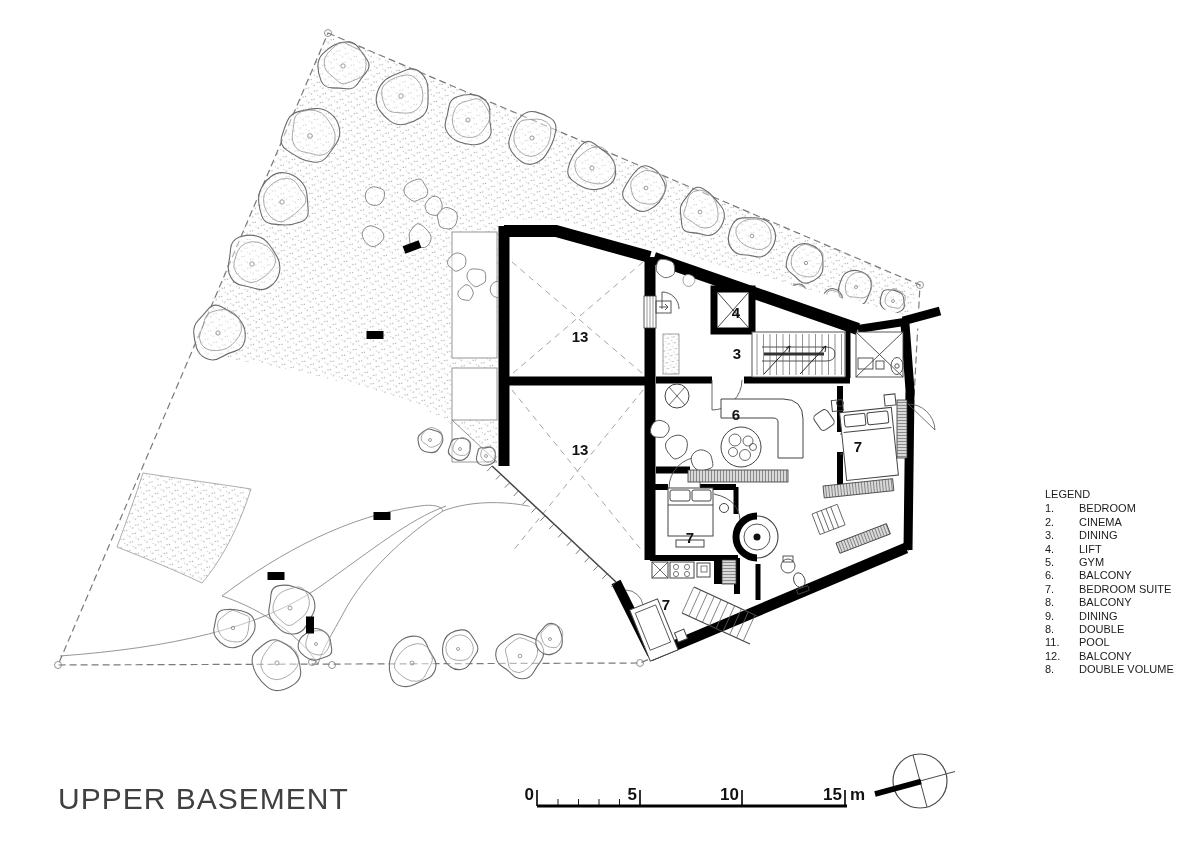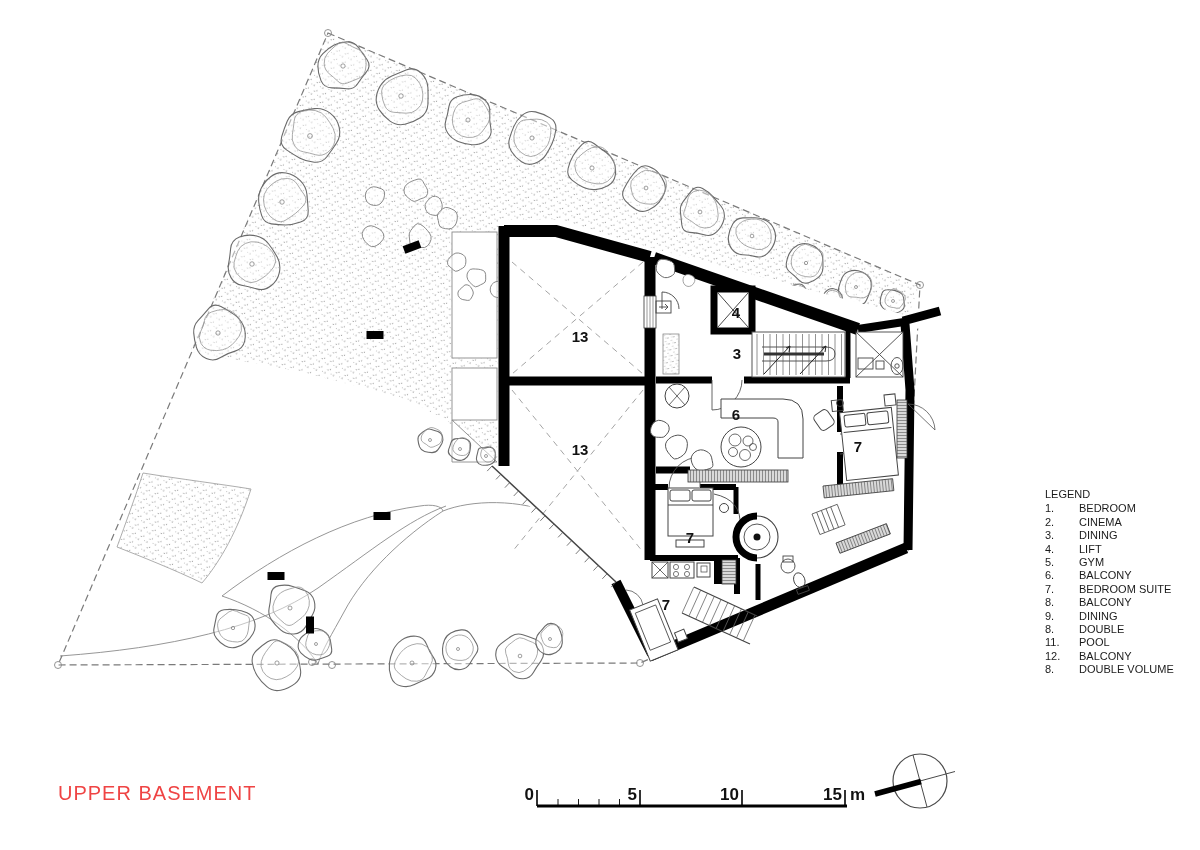--- a/index.html
+++ b/index.html
@@ -1,21 +1,21 @@
 <!DOCTYPE html>
 <html><head>
 <meta charset="utf-8">
 <style>
   html,body{margin:0;padding:0;background:#ffffff;}
   .canvas{position:relative;width:1200px;height:850px;background:#fff;overflow:hidden;
           font-family:"Liberation Sans",sans-serif;}
   svg text{font-family:"Liberation Sans",sans-serif;}
   .room-num{font-size:15px;font-weight:bold;fill:#111;text-anchor:middle;}
   .scale-num{font-size:17px;font-weight:bold;fill:#111;}
-  .title{position:absolute;left:58px;top:782px;font-size:20px;letter-spacing:1px;color:#ef4444;}
+  .title{position:absolute;left:58px;top:782px;font-size:30px;letter-spacing:1px;color:#404040;}
   .legend{position:absolute;left:1045px;top:488px;font-size:11px;font-weight:normal;color:#1b1b1b;
           line-height:13.4px;white-space:nowrap;}
   .legend-heading{margin-bottom:1px;}
   .legend-row{display:flex;}
   .legend-num{width:34px;flex:0 0 34px;}
   .legend-label{flex:1;}
 </style>
 </head>
 <body>
 

